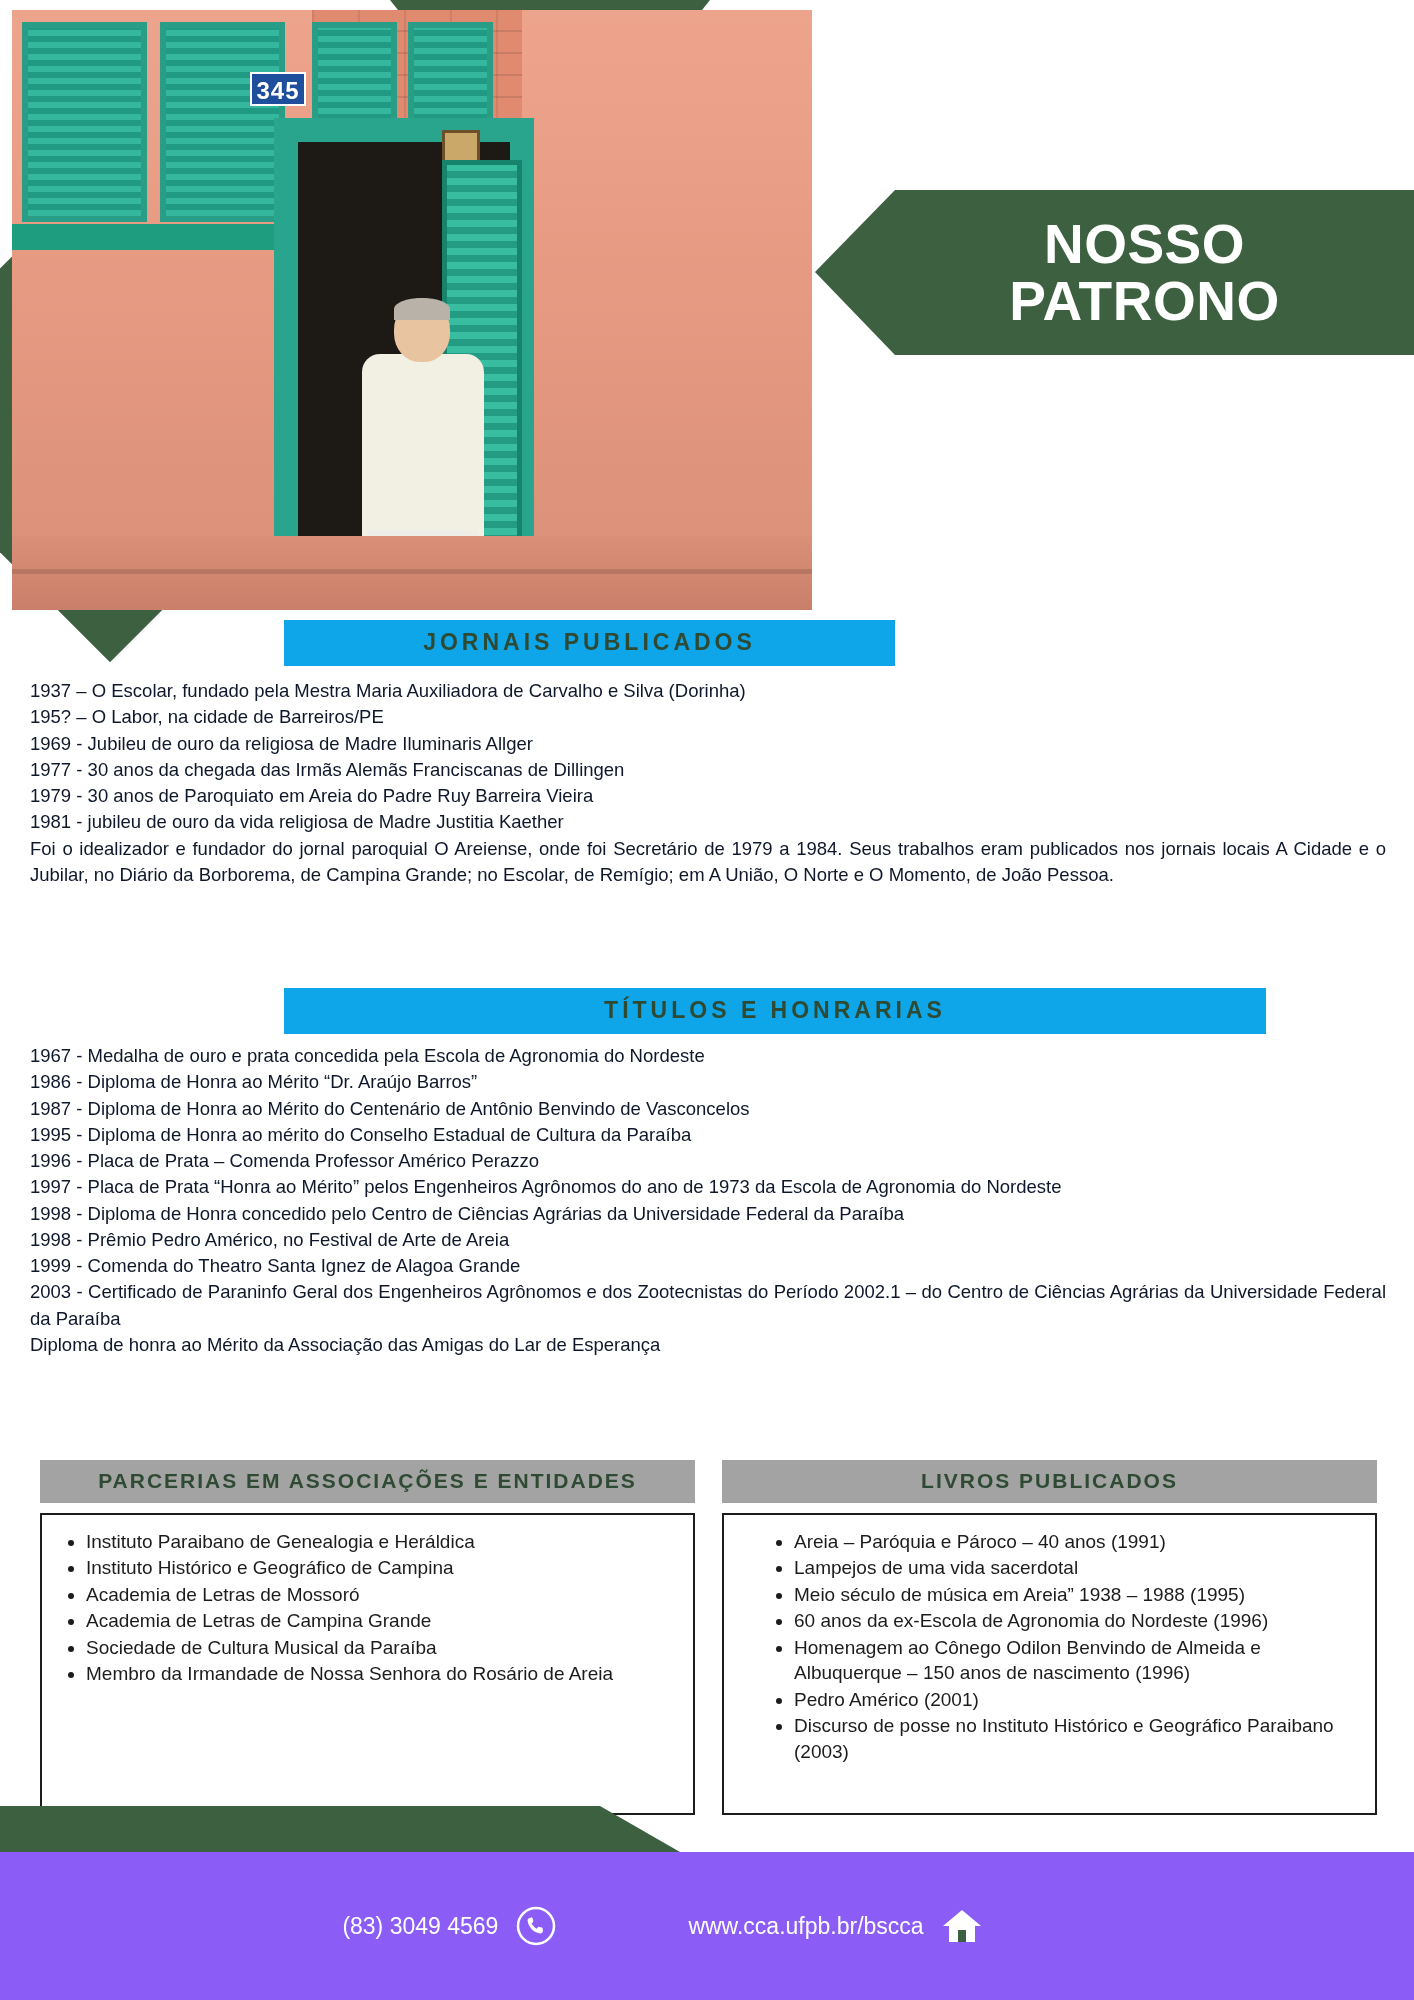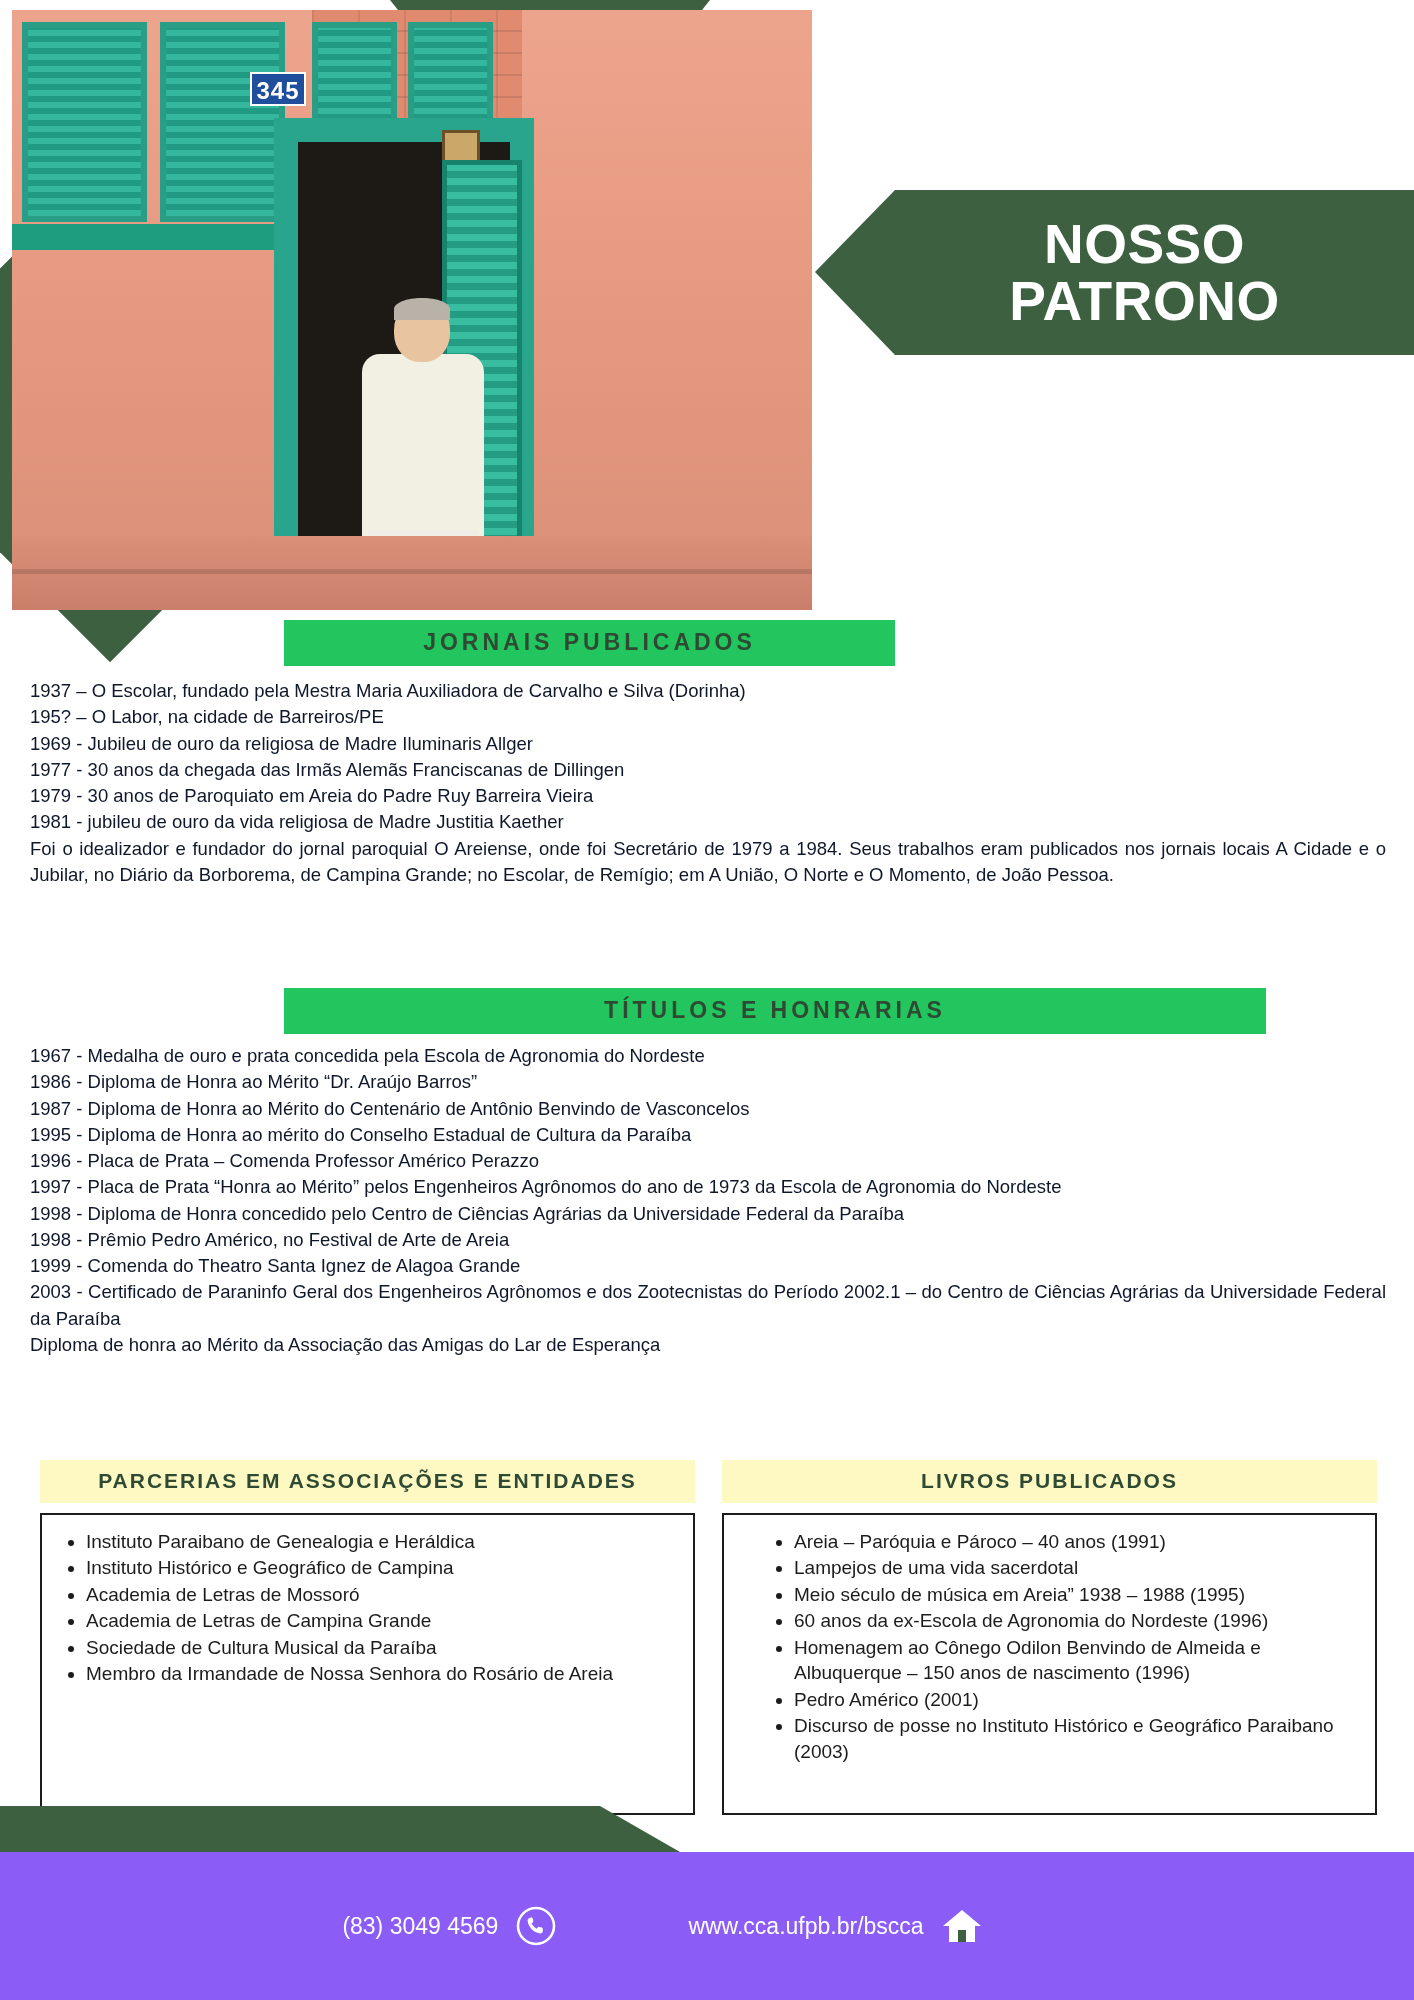--- a/index.html
+++ b/index.html
@@ -154,21 +154,21 @@
     font-size: 55px;
     line-height: 1.02;
     font-weight: bold;
     letter-spacing: 0.5px;
     text-align: center;
     padding-left: 60px;
   }
 
   
   .sec-bar {
-    background: #22c55e;
+    background: #0ea5e9;
     color: #2f4a33;
     font-weight: bold;
     font-size: 23px;
     letter-spacing: 4px;
     text-align: center;
     padding: 9px 0 10px 0;
   }
   .sec-jornais {
     position: absolute; left: 284px; top: 620px; width: 611px;
   }
@@ -185,21 +185,21 @@
   }
   .body-block p { margin: 0; }
   .body-block p.just { text-align: justify; }
 
   .block-jornais { left: 30px; top: 678px; width: 1356px; }
   .block-titulos { left: 30px; top: 1043px; width: 1356px; }
 
   
   .col-head {
     position: absolute;
-    background: #fef9c3;
+    background: #a3a3a3;
     color: #2f4a33;
     font-weight: bold;
     font-size: 21px;
     letter-spacing: 2px;
     text-align: center;
     padding: 9px 0 10px 0;
   }
   .col-head-left { left: 40px; top: 1460px; width: 655px; }
   .col-head-right { left: 722px; top: 1460px; width: 655px; }
 

